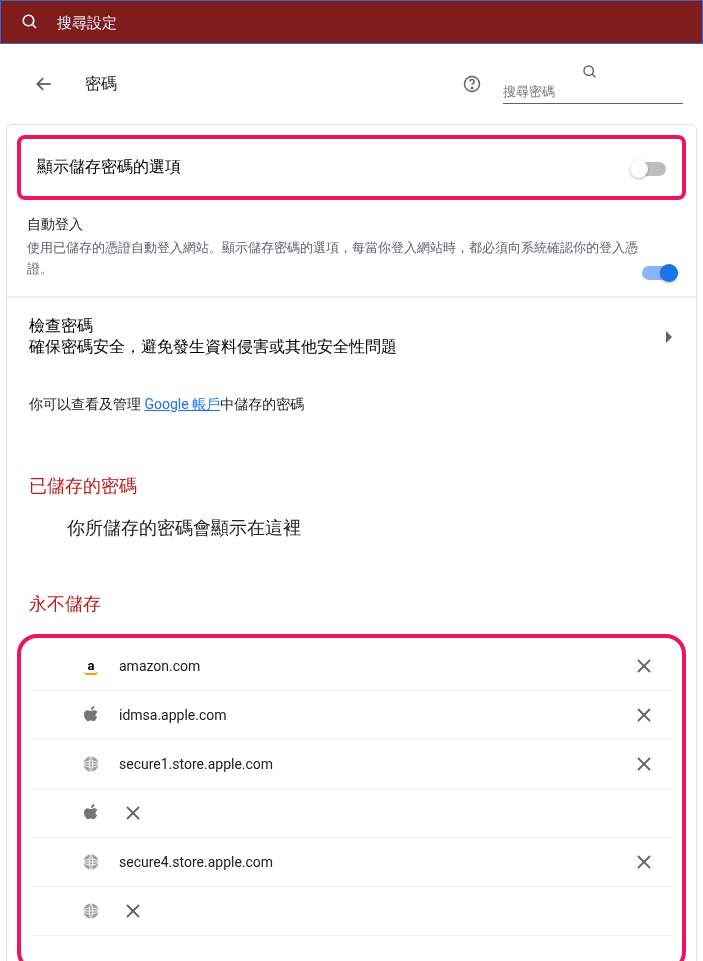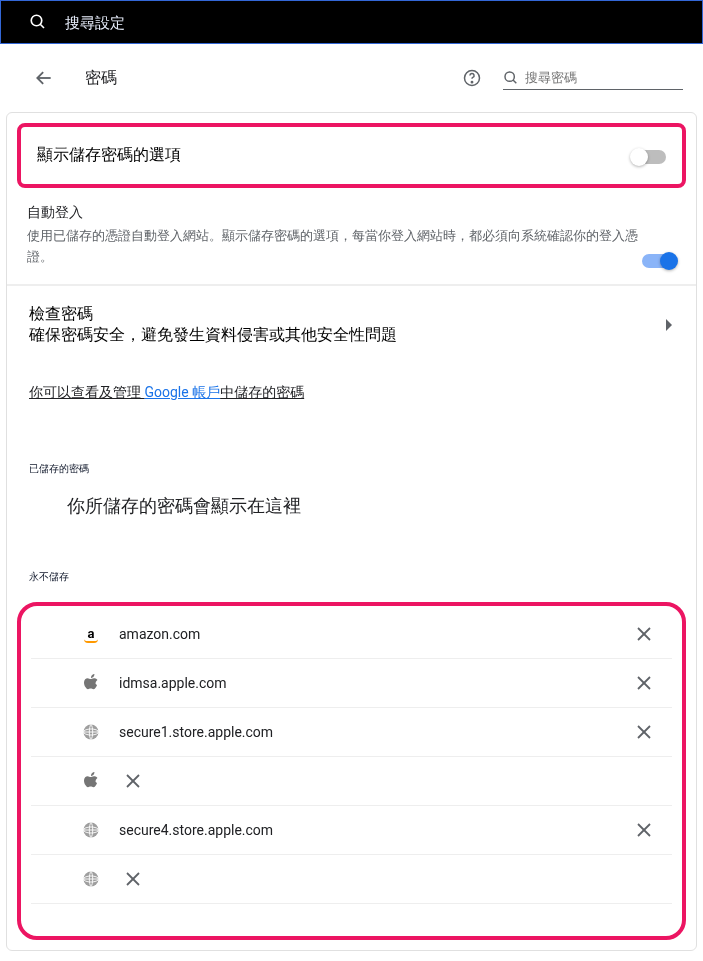--- a/index.html
+++ b/index.html
@@ -1,40 +1,40 @@
 <!DOCTYPE html>
 <html><head>
 <meta charset="utf-8">
 <style>
 * { margin: 0; padding: 0; box-sizing: border-box; }
 body { font-family: -apple-system, "Segoe UI", Roboto, Arial, sans-serif; background: #fff; width: 703px; }
 
 
 .header-search {
-  background: #000000;
+  background: #7f1d1d;
   height: 44px;
   display: flex;
   align-items: center;
-  padding: 0 28px;
+  padding: 0 20px;
   border: 1px solid #3367d6;
 }
 .header-search .search-icon { color: #fff; margin-right: 18px; }
 .header-search input {
   background: transparent; border: none; color: #fff; font-size: 15px; outline: none; width: 100%;
 }
 .header-search input::placeholder { color: #e8eefc; }
 
 
 .toprow {
   display: flex; align-items: center; padding: 20px 20px 10px 30px; gap: 9px;
 }
 .back-btn { color: #5f6368; cursor: pointer; padding: 4px; }
 .title { font-size: 16px; color: #202124; margin-left: 18px; flex: 1; }
 .help-icon { color: #5f6368; margin-right: 12px; cursor: pointer; }
-.search-pw { display: flex; align-items: center; border-bottom: 1px solid #5f6368; width: 180px; }
+.search-pw { display: flex; align-items: center; border-bottom: 1px solid #5f6368; width: 180px; flex-direction: column; }
 .search-pw .mag { color: #5f6368; margin-right: 6px; }
 .search-pw input { border: none; outline: none; font-size: 13px; width: 100%; padding: 4px 0; }
 
 .card { border: 1px solid #e0e0e0; border-radius: 6px; margin: 10px 6px 0 6px; background: #fff; }
 
 .section {
   padding: 16px 20px; display: flex; align-items: flex-end;
   border-bottom: 1px solid #eee;
 }
 .section:last-child { border-bottom: none; }
@@ -53,39 +53,39 @@
 
 .toggle { position: relative; width: 34px; height: 14px; border-radius: 7px; background: #bdbdbd; cursor: pointer; flex-shrink: 0; margin-top: 3px; }
 .toggle .knob { position: absolute; width: 18px; height: 18px; border-radius: 50%; background: #fff; top: -2px; left: -2px; box-shadow: 0 1px 3px rgba(0,0,0,0.3); }
 .toggle.on { background: #8ab4f8; }
 .toggle.on .knob { background: #1a73e8; left: 18px; }
 
 .chevron { color: #5f6368; align-self: center; }
 
 .link { color: #1a73e8; }
 
-.subhead { font-size: 10px; color: #0f172a; padding: 40px 22px 12px 22px; }
+.subhead { font-size: 18px; color: #b91c1c; padding: 40px 22px 12px 22px; }
 .note { font-size: 18px; color: #202124; padding: 6px 22px 12px 60px; }
 
 .never-list { border: 4px solid #ec1562; border-radius: 20px; margin: 6px 10px 10px 10px; padding: 4px 0; }
 .site-row {
   display: flex; align-items: center; padding: 14px 14px 14px 50px;
   border-bottom: 1px solid #eee; margin: 0 10px;
 }
 .never-list .site-row:last-child { border-bottom: none; }
 .site-icon { width: 20px; height: 20px; margin-right: 18px; display: flex; align-items: center; justify-content: center; }
 .site-name { flex: 1; font-size: 14px; color: #202124; }
 .x-btn { color: #5f6368; cursor: pointer; font-size: 20px; padding: 2px 6px; }
 
 .globe-svg { fill: #757575; }
 .apple-svg { fill: #757575; }
 .amazon-a { font-weight: bold; font-size: 13px; color: #000; position: relative; }
 .amazon-smile { display:block; width: 14px; height: 4px; border-bottom: 2px solid #ff9900; border-radius: 0 0 8px 8px; margin-top:-2px; }
 
-.manage-text { padding: 20px 22px; font-size: 14px; color: #202124; text-decoration: underline; }
+.manage-text { padding: 20px 22px; font-size: 14px; color: #202124; }
 .check-row { padding: 18px 22px; display:flex; align-items:center; border-top: 1px solid #eee; }
 
 svg { display: block; }
 </style>
 </head>
 <body>
 
 <div class="header-search">
   <span class="search-icon">
     <svg width="18" height="18" viewBox="0 0 24 24" fill="none" stroke="#fff" stroke-width="2.2">

